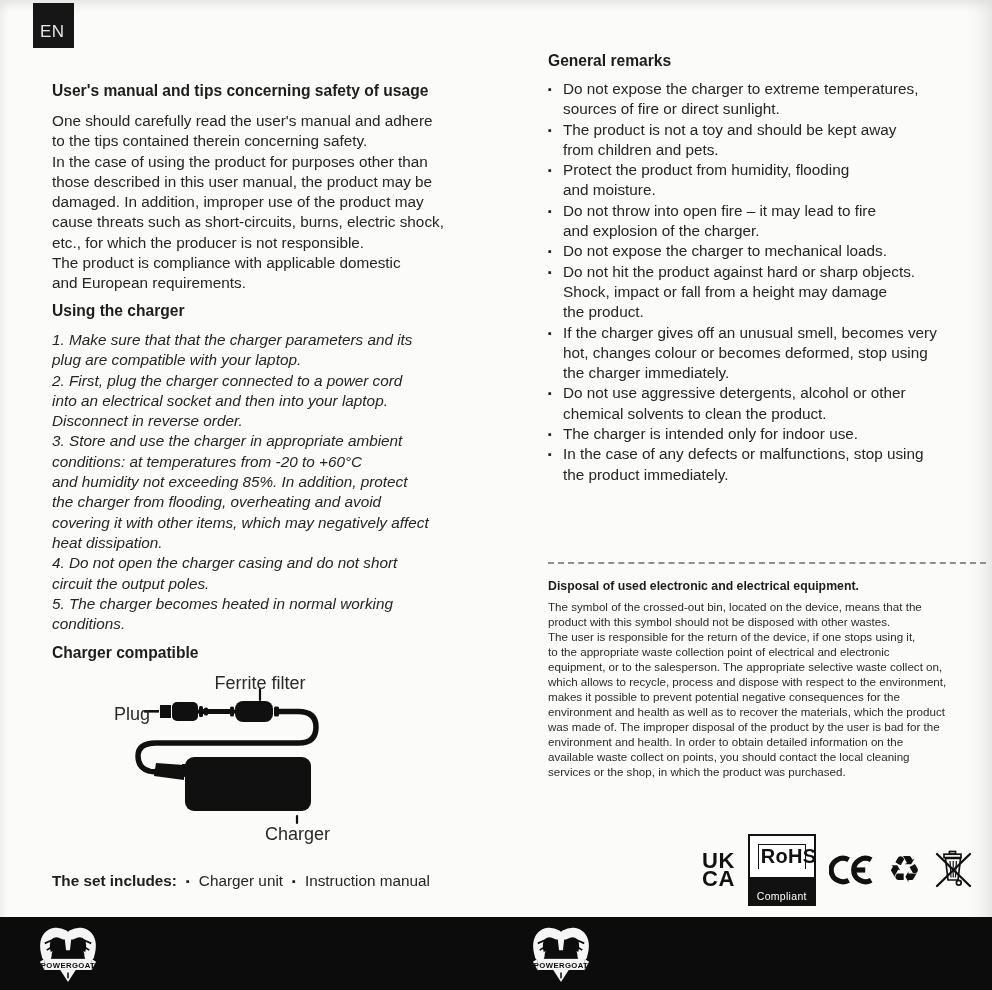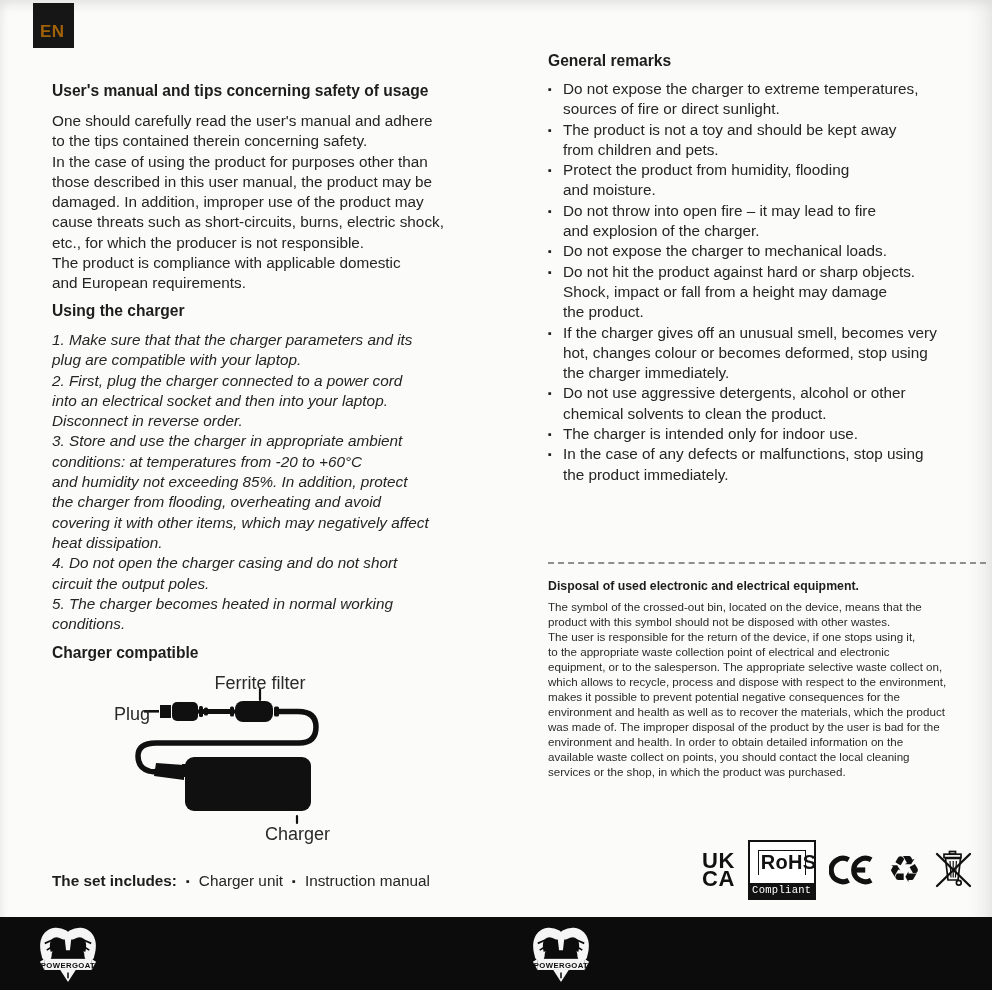--- a/index.html
+++ b/index.html
@@ -7,21 +7,21 @@
     position:relative;width:992px;height:990px;overflow:hidden;
     background:#fbfbf9;
     font-family:"Liberation Sans", sans-serif;
     color:#222;
     box-shadow:inset -10px 0 18px rgba(0,0,0,0.07), inset 0 6px 10px rgba(0,0,0,0.04), inset 4px 0 8px rgba(0,0,0,0.03);
   }
   .pre{white-space:pre-line;}
   
   .en-badge{
     position:absolute;left:33px;top:3px;width:41px;height:45px;background:#161616;
-    color:#a16207;font-weight:bold;font-size:17px;display:flex;align-items:flex-end;
+    color:#e5e5e5;font-weight:normal;font-size:17px;display:flex;align-items:flex-end;
     padding:0 0 6px 7px;box-sizing:border-box;letter-spacing:0.5px;
   }
   
   .col-left{position:absolute;left:36px;top:0;width:470px;height:990px;}
   .col-right{position:absolute;left:532px;top:0;width:440px;height:990px;}
   .col-left > *, .col-right > *{position:absolute;margin:16px;}
   h1,h2{font-size:15.6px;font-weight:bold;color:#1d1d1d;}
   .body{font-size:15.3px;line-height:20.3px;color:#252525;}
   .h-title{top:66px;left:0;width:470px;}
   .p-intro{top:95px;left:0;width:470px;}
@@ -49,21 +49,21 @@
     content:"▪";position:absolute;left:0;top:0;font-size:11px;line-height:20.3px;color:#1d1d1d;
   }
   .dashed{top:546px;left:0;width:438px;border-top:2px dashed #8f8f8f;}
   .h-disposal{top:563px;left:0;font-size:12.3px;font-weight:bold;color:#1d1d1d;}
   .p-disposal{top:583px;left:0;width:446px;font-size:11.6px;line-height:15px;color:#2b2b2b;}
   
   .marks-row{position:absolute;left:702px;top:846px;height:48px;display:flex;align-items:center;gap:13px;}
   .ukca{font-weight:800;font-size:22px;line-height:18px;letter-spacing:0.5px;color:#111;display:flex;flex-direction:column;transform:scaleY(1.0);}
   .rohs{width:64px;border:2.5px solid #111;background:#fff;text-align:center;}
   .rohs-top{font-weight:bold;font-size:20px;color:#111;border:1.5px solid #111;border-bottom:none;margin:8px;padding:0 2px 1px 2px;letter-spacing:0.3px;}
-  .rohs-bottom{background:#111;color:#fff;font-size:10.5px;padding:1px 0 2px 0;letter-spacing:0.3px;font-family:Liberation Mono, monospace;}
+  .rohs-bottom{background:#111;color:#fff;font-size:10.5px;padding:13px 0 2px 0;letter-spacing:0.3px;}
   .recycle{font-size:37px;line-height:38px;color:#111;font-family:"DejaVu Sans", sans-serif;}
   
   .banner{position:absolute;left:0;top:917px;width:992px;height:91px;background:#0c0c0c;}
   .goat{position:absolute;top:7px;}
   .goat.g1{left:37px;}
   .goat.g2{left:530px;}
 </style>
 </head>
 <body>
 

